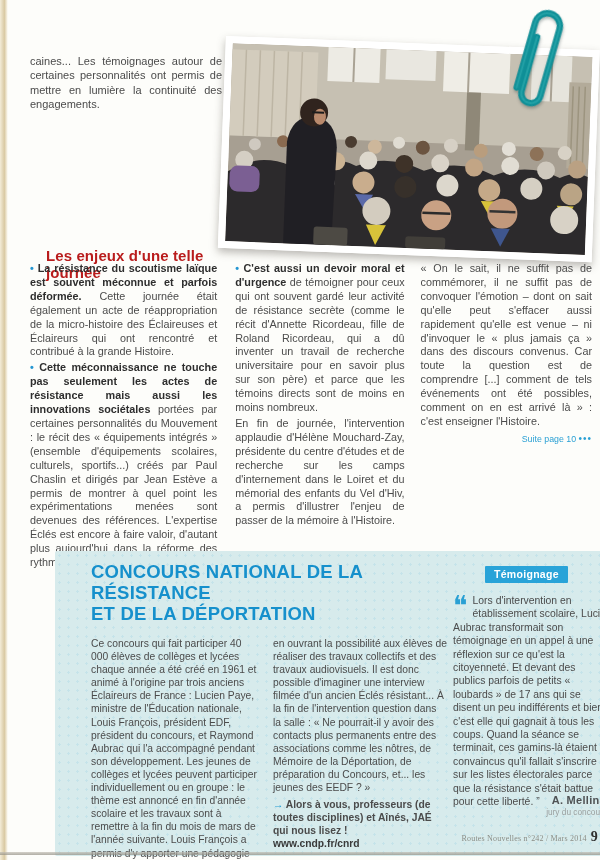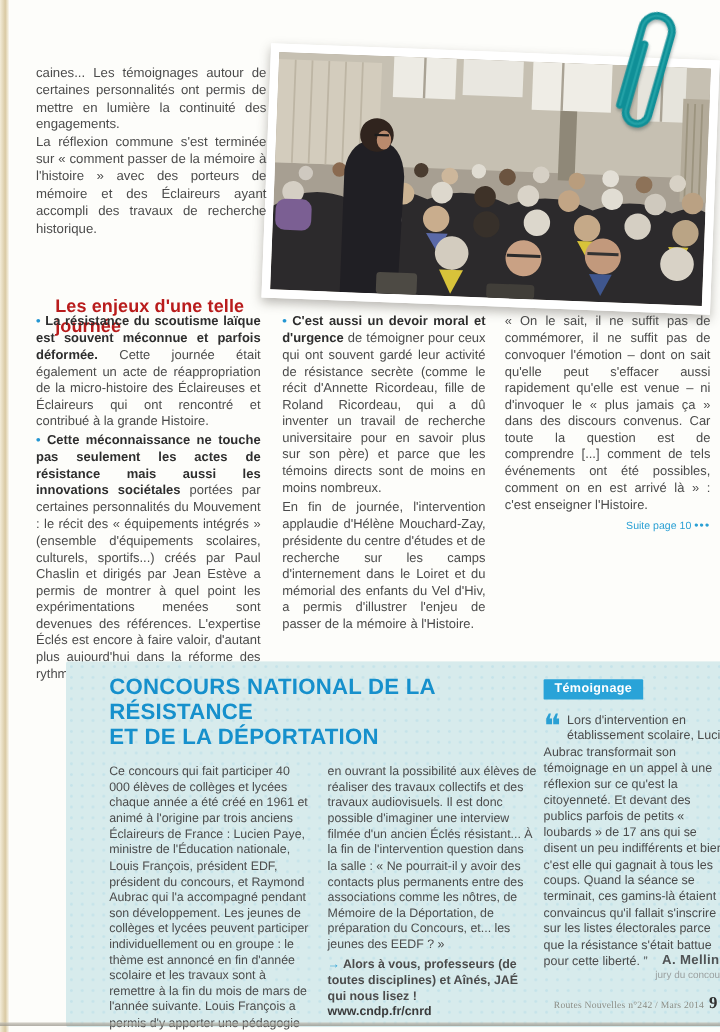--- a/index.html
+++ b/index.html
@@ -83,20 +83,21 @@
   }
   .cta{margin-top:4px !important;font-weight:bold;color:#3a3a3a;}
   .cta .arrow{color:#2aa0d4;}
   .cta .url{font-weight:bold;color:#3a3a3a;}
   
   .temoignage{width:173px;padding:13px 10px 0 6px;box-sizing:border-box;}
   .badge{
     display:inline-block;background:#29a3d8;color:#fff;
     font-size:10.5px;font-weight:bold;padding:2px 9px 3px;border-radius:1px;
     letter-spacing:.3px;
+    margin-left:32px;
   }
   .quote{
     margin:11px 0 0 0;font-size:10.4px;line-height:13.4px;color:#4b4b4b;
   }
   .qmark{
     float:left;font-size:27px;line-height:22px;color:#2aa0d4;
     margin:1px 5px 0 0;font-family:"DejaVu Sans", sans-serif;
   }
   .author{
     text-align:right;margin:-15px 4px 0 0;
@@ -196,21 +197,20 @@
     </svg>
   </div>
 
   <svg class="paperclip" viewBox="0 0 60 120">
     <path d="M19 98 V28 a13 13 0 0 1 26 0 V100 a10 10 0 0 1 -20 0 V42" fill="none" stroke="#0f8f97" stroke-width="6.5" stroke-linecap="round"></path>
     <path d="M19 98 V28 a13 13 0 0 1 26 0 V100 a10 10 0 0 1 -20 0 V42" fill="none" stroke="#35b0b2" stroke-width="2" stroke-linecap="round" opacity=".55"></path>
   </svg>
 
   <div class="intro">
     <p><span>caines... Les témoignages autour de certaines personnalités ont permis de mettre en lumière la continuité des engagements.</span></p>
-    <p>La réflexion commune s'est terminée sur « comment passer de la mémoire à l'histoire » avec des porteurs de mémoire et des Éclaireurs ayant accompli des travaux de recherche historique.</p>
   </div>
 
   <h2 class="section-heading">Les enjeux d'une telle journée</h2>
 
   <div class="columns">
     <div class="col col-1">
       <p><span class="bullet">•</span> <b>La résistance du scoutisme laïque est souvent méconnue et parfois déformée.</b> <span>Cette journée était également un acte de réappropriation de la micro-histoire des Éclaireuses et Éclaireurs qui ont rencontré et contribué à la grande Histoire.</span></p>
       <p><span class="bullet">•</span> <b>Cette méconnaissance ne touche pas seulement les actes de résistance mais aussi les innovations sociétales</b> <span>portées par certaines personnalités du Mouvement : le récit des « équipements intégrés » (ensemble d'équipements scolaires, culturels, sportifs...) créés par Paul Chaslin et dirigés par Jean Estève a permis de montrer à quel point les expérimentations menées sont devenues des références. L'expertise Éclés est encore à faire valoir, d'autant plus aujourd'hui dans la réforme des rythmes scolaires.</span></p>
     </div>
     <div class="col col-2">

